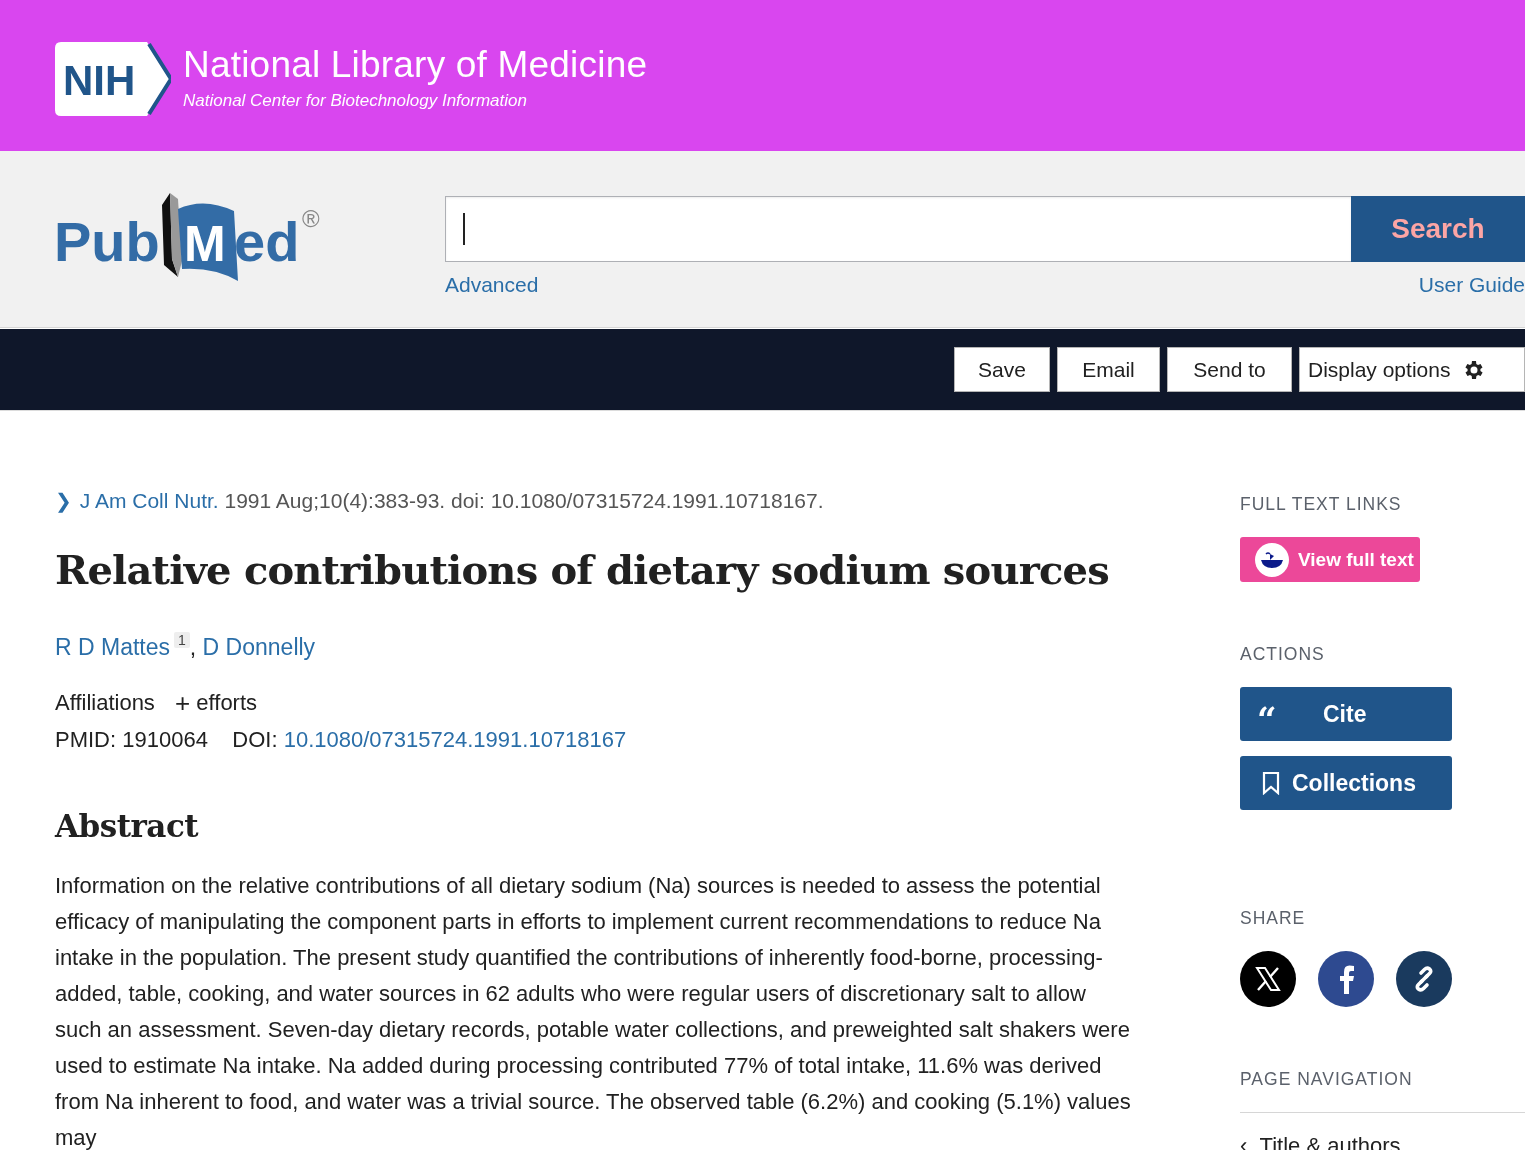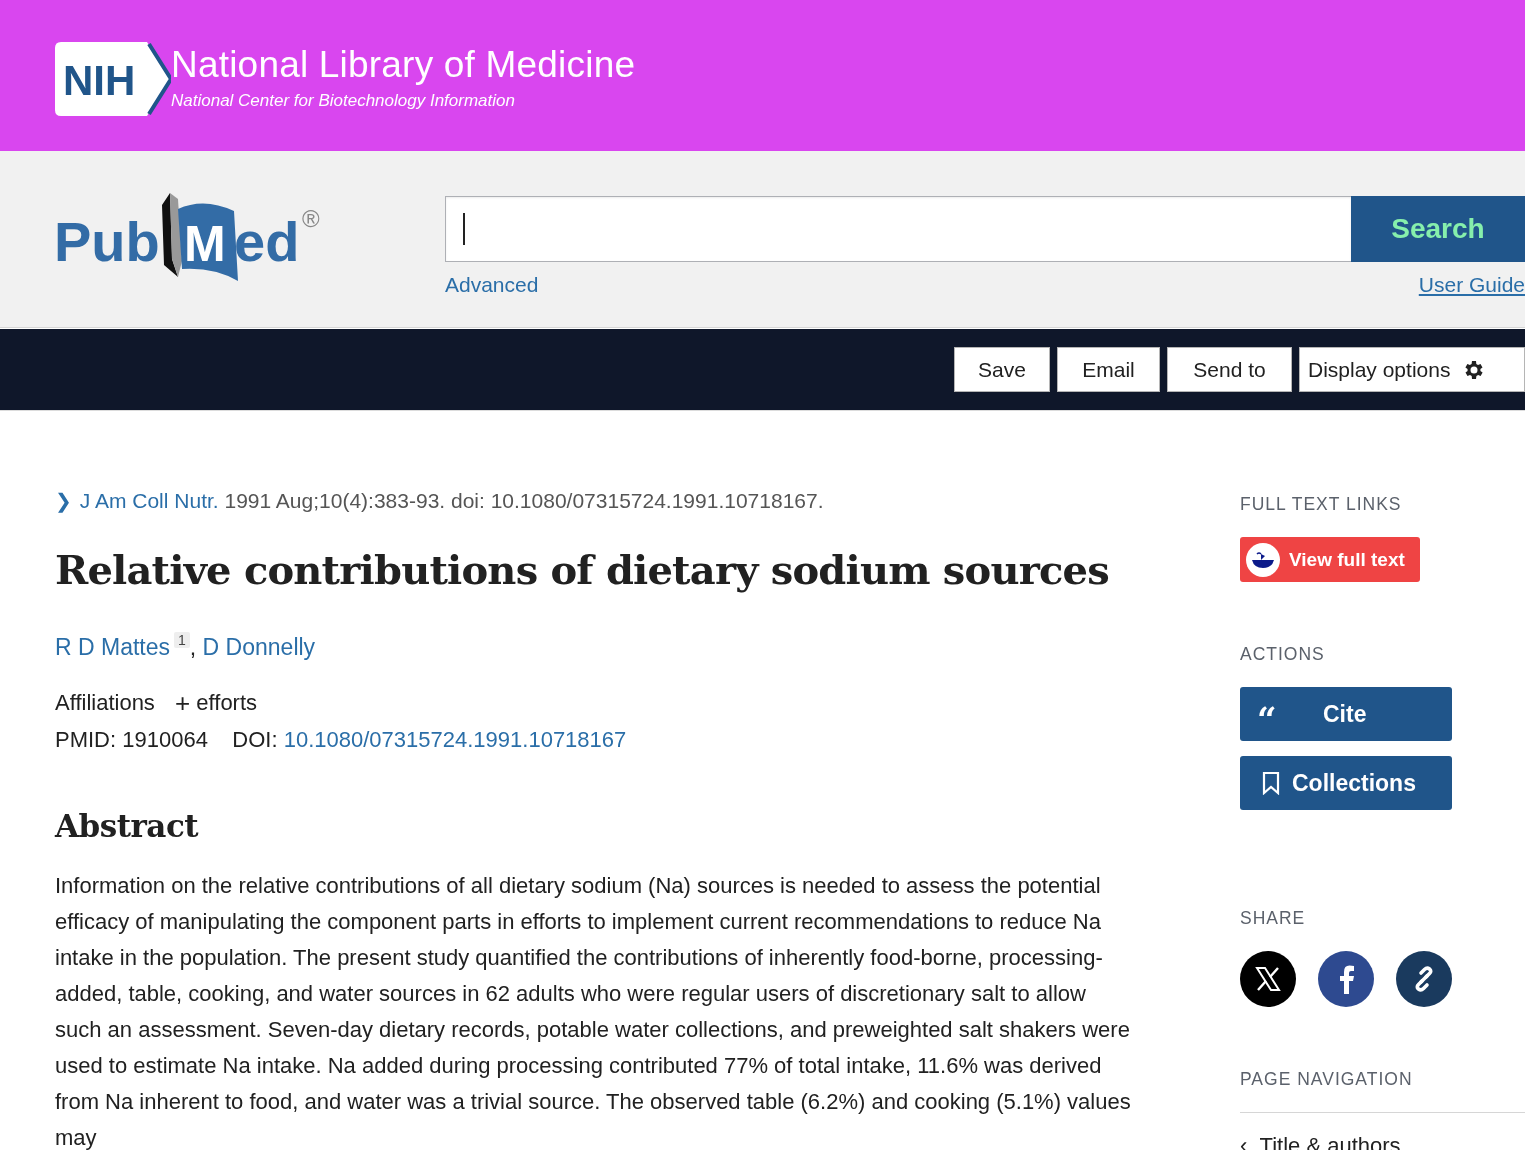--- a/index.html
+++ b/index.html
@@ -4,33 +4,33 @@
 <style>
   * { box-sizing: border-box; margin: 0; padding: 0; }
   html, body { width: 1525px; height: 1150px; overflow: hidden; background: #fff; }
   body { font-family: "Liberation Sans", sans-serif; color: #212121; position: relative; }
 
   
   .nih-bar { position: absolute; left: 0; top: 0; width: 1525px; height: 151px; background: #d946ef; }
   .nih-logo { position: absolute; left: 55px; top: 42px; display: flex; align-items: center; }
   .nih-badge { position: relative; width: 116px; height: 74px; }
   .nih-badge svg { position: absolute; left: 0; top: 0; }
-  .nih-text { color: #fff; }
+  .nih-text { margin-left: 12px; color: #fff; }
   .nih-title { font-size: 37px; line-height: 42px; letter-spacing: 0.2px; }
   .nih-sub { font-size: 17px; font-style: italic; line-height: 26px; margin-top: 2px; }
   .login-btn { position: absolute; left: 1393px; top: 52px; width: 132px; height: 59px; border: 1px solid #8fb0d0; color: #fff; font-size: 26px; display: flex; align-items: center; justify-content: center; background: transparent; }
 
   
   .search-area { position: absolute; left: 0; top: 151px; width: 1525px; height: 177px; background: #f1f1f1; border-bottom: 1px solid #d6d6d6; }
   .pubmed-logo { position: absolute; left: 54px; top: 38px; width: 280px; height: 95px; }
   .search-input { position: absolute; left: 445px; top: 45px; width: 907px; height: 66px; background: #fff; border: 1px solid #aeb0b5; box-shadow: inset 0 1px 2px rgba(0,0,0,0.08); }
   .caret { position: absolute; left: 17px; top: 16px; width: 2px; height: 32px; background: #222; }
-  .search-btn { position: absolute; left: 1351px; top: 45px; width: 174px; height: 66px; background: #20558a; color: #86efac; font-weight: bold; font-size: 28px; display: flex; align-items: center; justify-content: center; }
+  .search-btn { position: absolute; left: 1351px; top: 45px; width: 174px; height: 66px; background: #20558a; color: #fca5a5; font-weight: bold; font-size: 28px; display: flex; align-items: center; justify-content: center; }
   .adv-link { position: absolute; left: 445px; top: 122px; font-size: 21px; color: #2a6ea8; }
-  .guide-link { position: absolute; right: 0; top: 122px; font-size: 21px; color: #2a6ea8; text-decoration: underline; }
+  .guide-link { position: absolute; right: 0; top: 122px; font-size: 21px; color: #2a6ea8; }
 
   
   .toolbar { position: absolute; left: 0; top: 329px; width: 1525px; height: 82px; border-bottom: 1px solid #dcdcdc; background: #0f172a; }
   .tb-btn { position: absolute; top: 18px; height: 45px; border: 1px solid #b5b5b5; background: #fff; font-size: 21px; color: #212121; display: flex; align-items: center; justify-content: center; }
   .tb-save { left: 954px; width: 96px; }
   .tb-email { left: 1057px; width: 103px; }
   .tb-send { left: 1167px; width: 125px; }
   .tb-display { left: 1299px; width: 226px; justify-content: flex-start; padding-left: 8px; }
   .tb-display .gear { margin-left: 12px; width: 24px; height: 24px; }
 
@@ -44,21 +44,21 @@
   .authors .comma { color: #212121; }
   .affil { position: absolute; left: 55px; top: 688px; font-size: 22px; color: #212121; white-space: nowrap; }
   .affil .plus { margin-left: 14px; font-size: 26px; vertical-align: -2px; }
   .ids { position: absolute; left: 55px; top: 727px; font-size: 22px; color: #212121; white-space: nowrap; }
   .ids .doi-link { color: #2a6ea8; }
   .abs-title { position: absolute; left: 55px; top: 808px; font-family: "DejaVu Serif", serif; font-size: 31px; font-weight: bold; letter-spacing: -0.5px; }
   .abs-text { position: absolute; left: 55px; top: 868px; width: 1080px; font-size: 22px; line-height: 36px; color: #212121; }
 
   
   .side-heading { position: absolute; left: 1240px; font-size: 17.5px; color: #5b616b; letter-spacing: 1px; }
-  .fulltext-btn { position: absolute; left: 1240px; top: 537px; width: 180px; height: 45px; background: #ef4444; border-radius: 3px; display: flex; align-items: center; color: #fff; font-weight: bold; font-size: 19px; }
+  .fulltext-btn { position: absolute; left: 1240px; top: 537px; width: 180px; height: 45px; background: #ec4899; border-radius: 3px; display: flex; align-items: center; color: #fff; font-weight: bold; font-size: 19px; padding-left: 9px; }
   .fulltext-btn .ft-ico { width: 36px; height: 36px; margin: 0 8px 0 5px; }
   .act-btn { position: absolute; left: 1240px; width: 212px; height: 54px; background: #20558a; border-radius: 3px; color: #fff; font-weight: bold; font-size: 23px; display: flex; align-items: center; }
   .cite-btn { top: 687px; }
   .cite-btn .q { font-family: "DejaVu Serif", serif; font-size: 34px; margin-left: 17px; margin-top: 10px; width: 66px; }
   .coll-btn { top: 756px; }
   .coll-btn svg { margin-left: 22px; margin-right: 12px; }
   .share-icon { position: absolute; top: 951px; width: 56px; height: 56px; border-radius: 50%; display: flex; align-items: center; justify-content: center; }
   .sh-x { left: 1240px; background: #000; }
   .sh-fb { left: 1318px; background: #2e4a90; }
   .sh-link { left: 1396px; background: #1a3a5e; }

